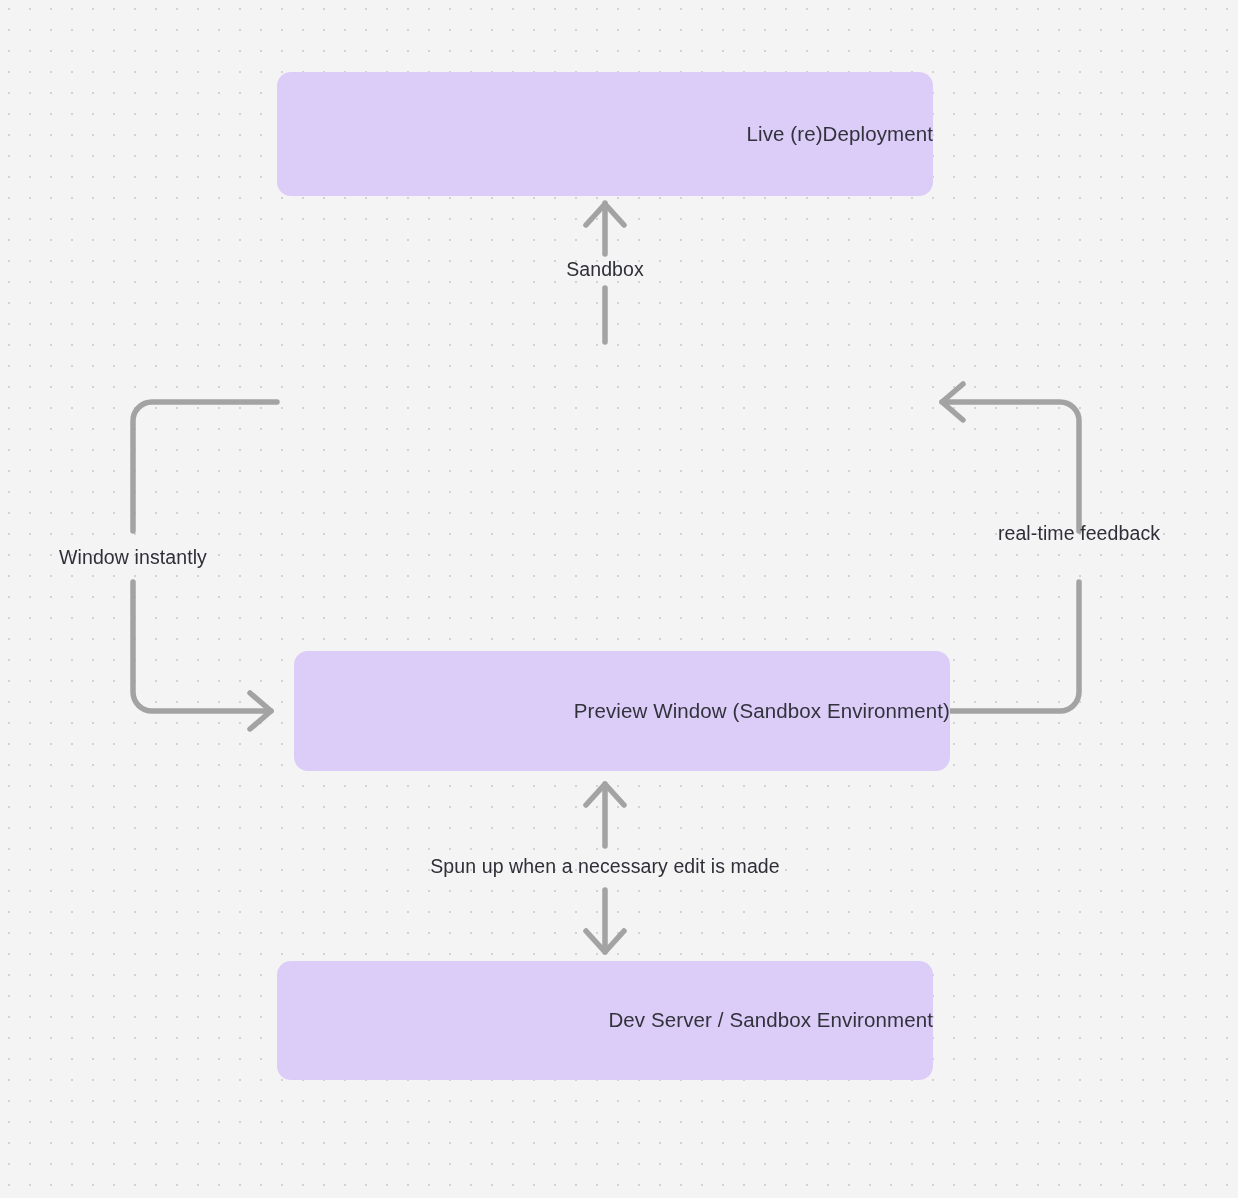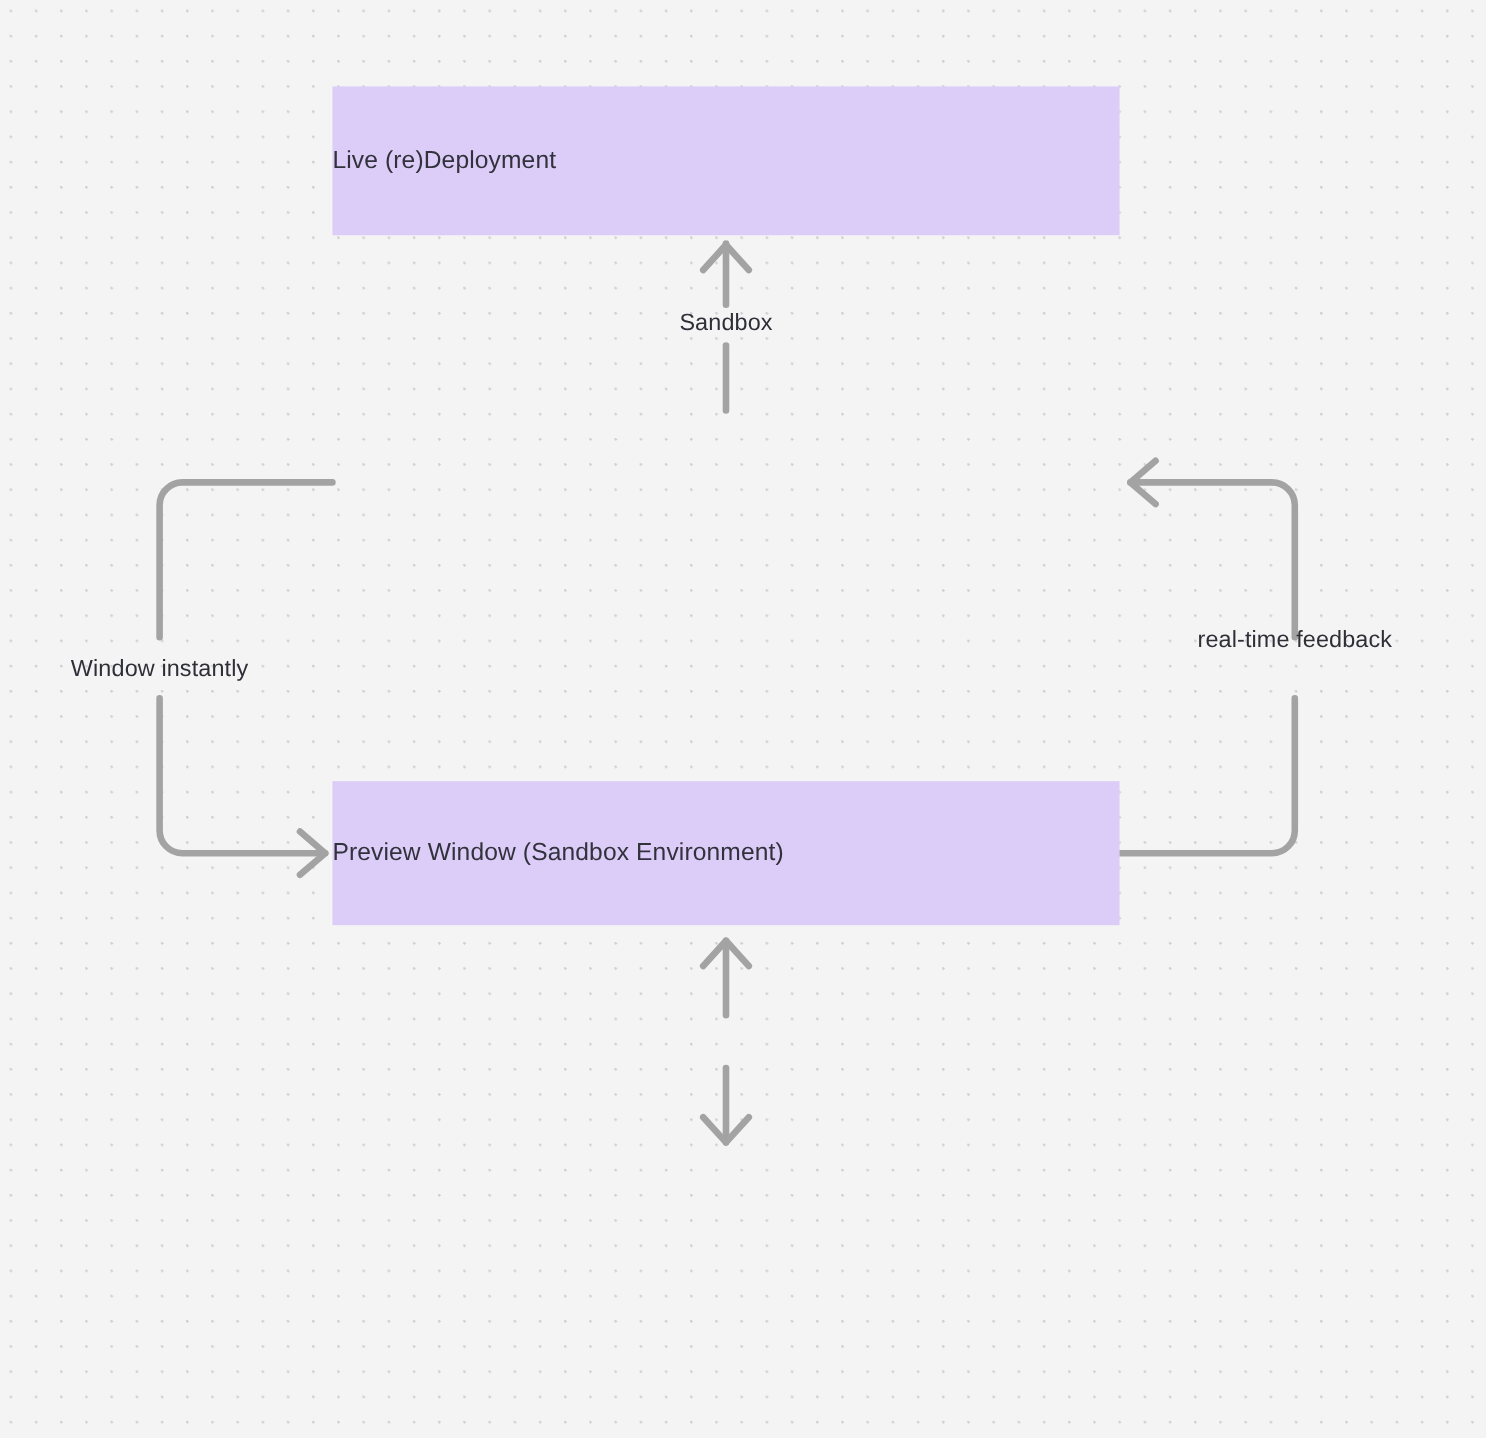--- a/index.html
+++ b/index.html
@@ -26,24 +26,24 @@
     position: absolute;
     left: 0;
     top: 0;
     width: 1238px;
     height: 1198px;
     pointer-events: none;
   }
   .node {
     position: absolute;
     background: #dccdf8;
-    border-radius: 0;
+    border-radius: 14px;
     display: flex;
     align-items: center;
-    justify-content: flex-start;
+    justify-content: flex-end;
     box-sizing: border-box;
   }
   .node-label {
     font-size: 20.5px;
     color: #32323c;
     letter-spacing: 0.1px;
     text-align: center;
     line-height: 1.3;
     white-space: nowrap;
   }
@@ -91,25 +91,29 @@
       <path d="M 605 890 L 605 952" stroke="#a3a3a3" stroke-width="5.5" fill="none" stroke-linecap="round"></path>
       <path d="M 586 931 L 605 952 L 624 931" stroke="#a3a3a3" stroke-width="5.5" fill="none" stroke-linecap="round" stroke-linejoin="round"></path>
     </g>
   </svg>
 
   <div class="node" style="left:277px; top:72px; width:656px; height:124px;">
     <span class="node-label">Live (re)Deployment</span>
   </div>
 
 
-  <div class="node" style="left:277px; top:651px; width:656px; height:120px;">
+  <div class="node" style="left:294px; top:651px; width:656px; height:120px;">
     <span class="node-label">Preview Window (Sandbox Environment)</span>
   </div>
 
+  <div class="node" style="left:277px; top:961px; width:656px; height:119px;">
+    <span class="node-label">Dev Server / Sandbox Environment</span>
+  </div>
 
   <div class="edge-label el-center" style="left:605px; top:270px;">Sandbox</div>
 
   <div class="edge-label el-center" style="left:133px; top:558px;">Window instantly</div>
 
   <div class="edge-label el-center" style="left:1079px; top:534px;">real-time feedback</div>
 
+  <div class="edge-label el-center" style="left:605px; top:867px;">Spun up when a necessary edit is made</div>
 
 </div>
 
 </body></html>

